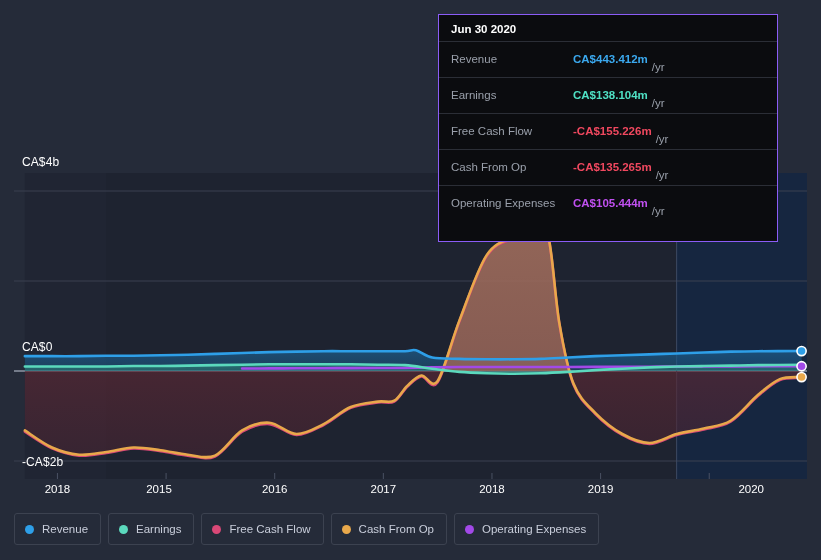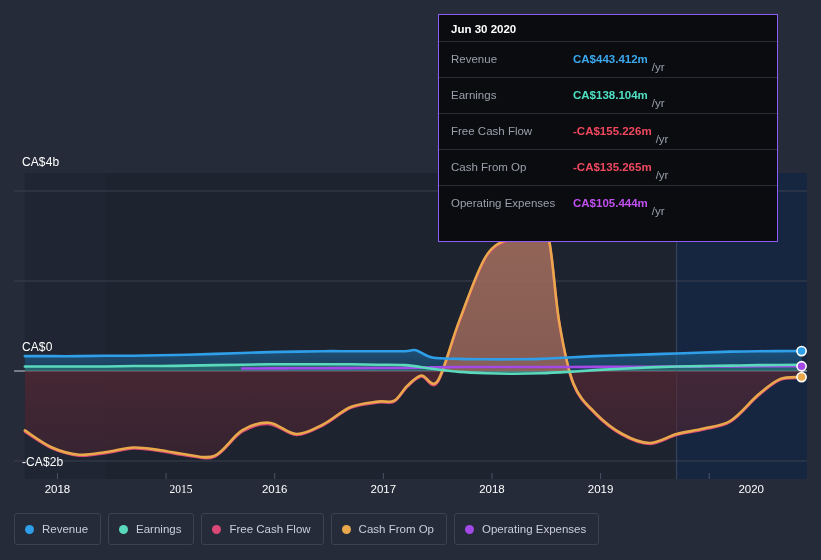--- a/index.html
+++ b/index.html
@@ -190,21 +190,21 @@
         </g>
     </svg>
   </div>
 
   <div class="ylabel top">CA$4b</div>
   <div class="ylabel zero">CA$0</div>
   <div class="ylabel bot">-CA$2b</div>
 
   <div class="xaxis" id="xaxis">
       <div class="xtick" style="left: 43.4521px;">2018</div>
-      <div class="xtick" style="left: 167px; font-family: Liberation Serif, serif;">2015</div>
+      <div class="xtick" style="left: 145px;">2015</div>
       <div class="xtick" style="left: 260.712px;">2016</div>
       <div class="xtick" style="left: 369.342px;">2017</div>
       <div class="xtick" style="left: 477.973px;">2018</div>
       <div class="xtick" style="left: 586.603px; text-align: center;">2019</div>
       <div class="xtick" style="left: 695.233px; margin-left: 42px;">2020</div>
     </div>
 
   <div class="tooltip">
     <div class="tt-title">Jun 30 2020</div>
     <div id="tt-rows">

